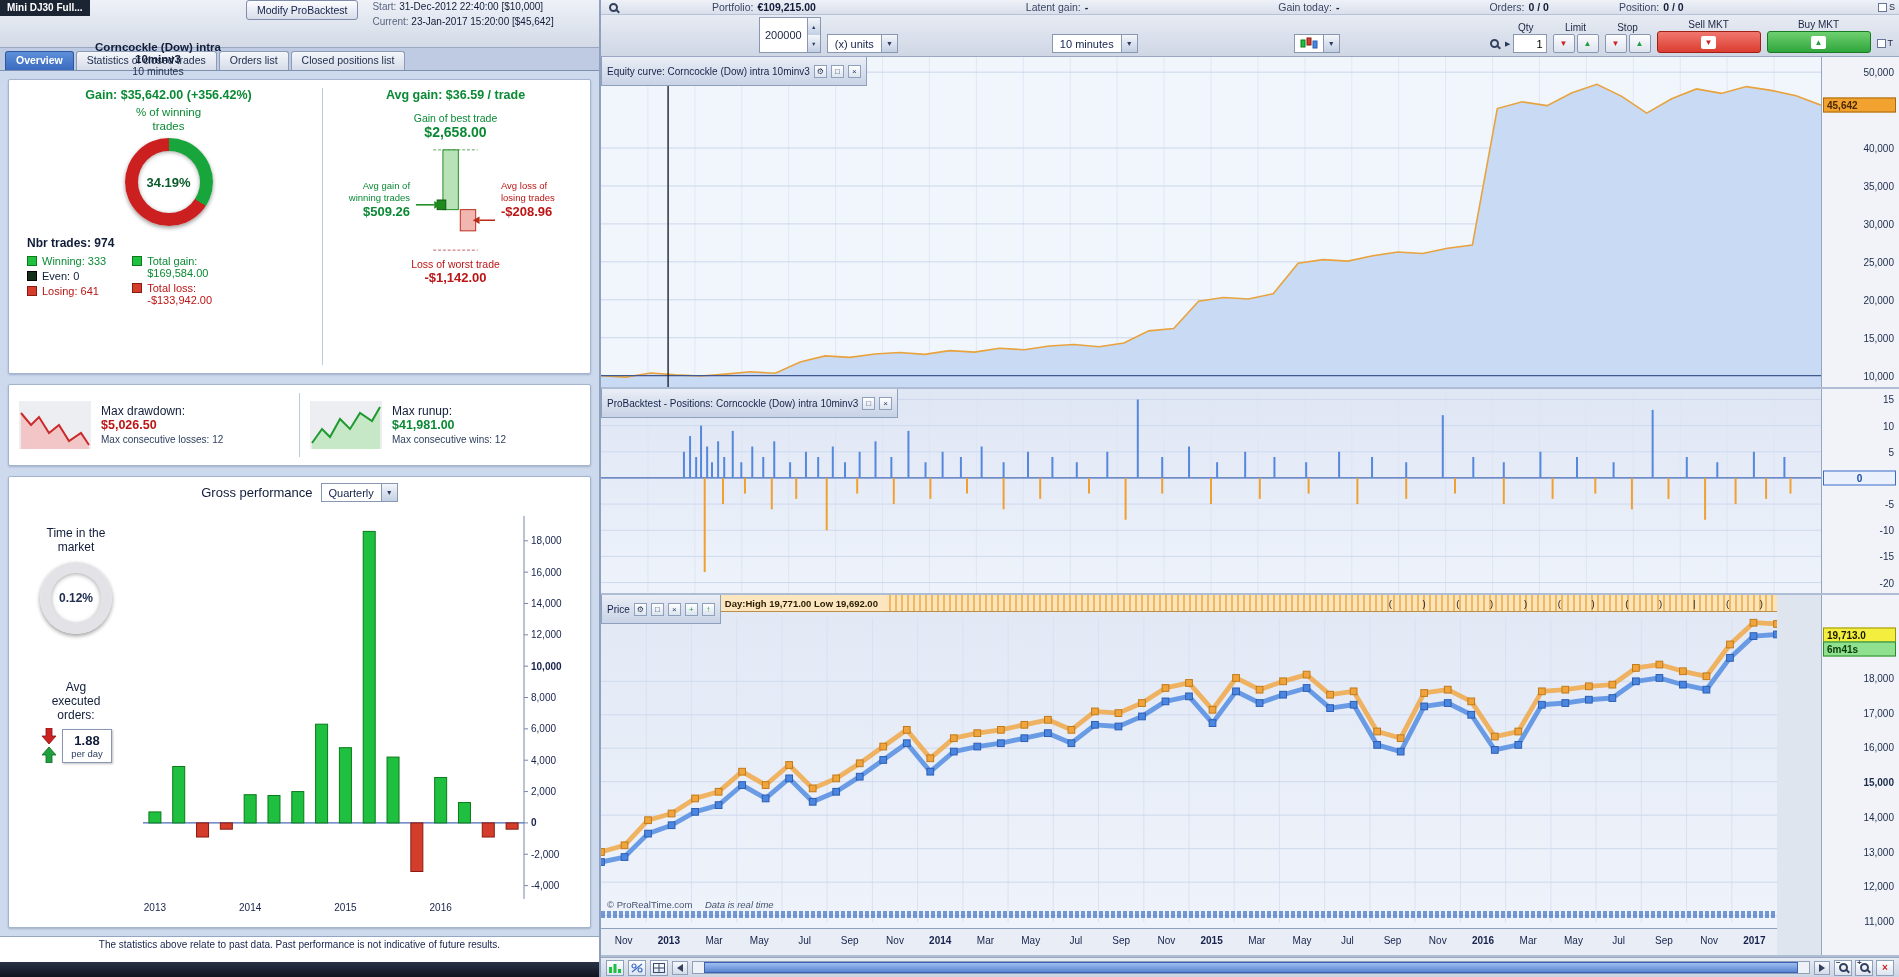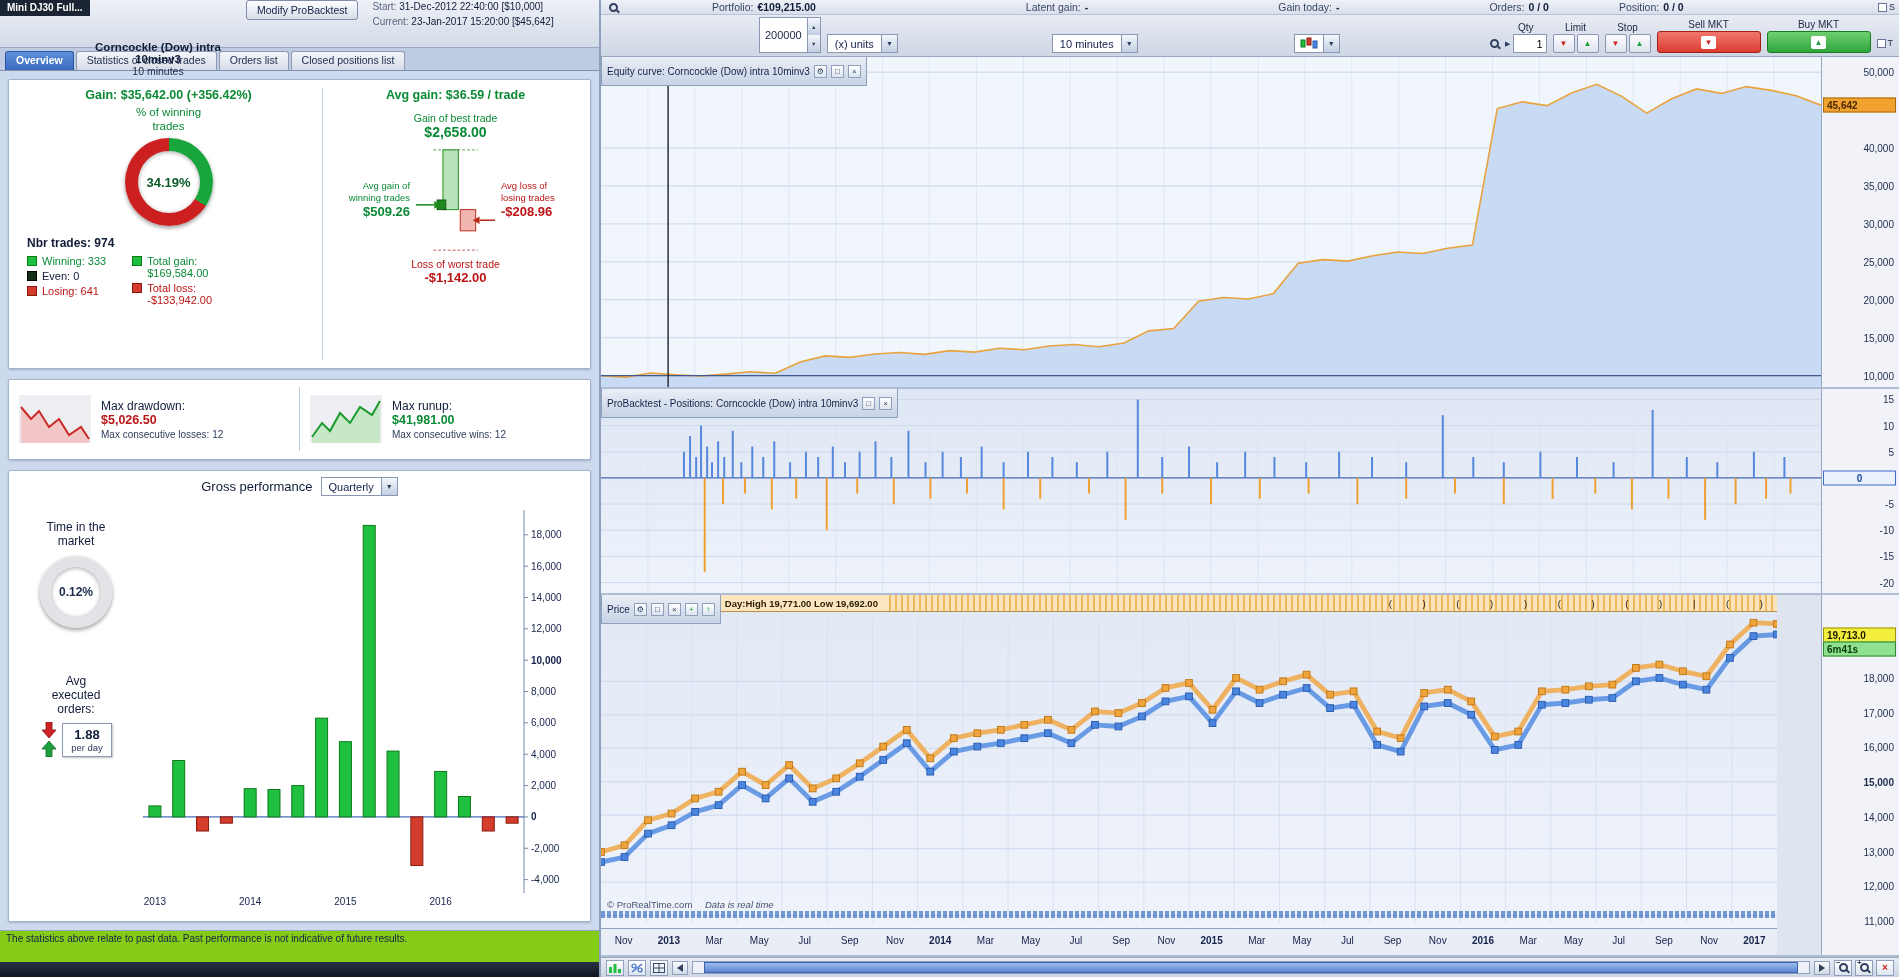--- a/index.html
+++ b/index.html
@@ -80,21 +80,21 @@
   .c3-left { width:118px; text-align:center; padding-top:18px; }
   .tim-label { color:#101c38; font-size:12px; }
   .avg-orders-label { margin-top:46px; color:#101c38; font-size:12px; }
   .avg-orders-row { display:flex; align-items:center; justify-content:center; gap:4px; margin-top:6px; }
   .arrow-stack { display:flex; flex-direction:column; gap:3px; }
   .orders-box { border:1px solid #8a97b0; background:#fff; box-shadow:1px 1px 2px rgba(0,0,0,.25); padding:3px 8px; }
   .orders-box .v { font-weight:bold; font-size:13px; color:#101c38; }
   .orders-box .u { font-size:9.5px; color:#30405f; }
   #gross-svg { flex:1; height:100%; }
 
-  .lp-disclaimer { height:32px; background:#84cc16; border-top:1px solid #96a5c0; font-size:10px; color:#16224a; padding:2px 6px; }
+  .lp-disclaimer { height:26px; background:#ffffff; border-top:1px solid #96a5c0; font-size:10px; color:#16224a; padding:2px 6px;text-align:center; }
   .lp-darkstrip { height:15px; background:linear-gradient(#2a3246,#10141f); }
 
   
   .right-panel { flex:1; display:flex; flex-direction:column; background:#dfe5ef; }
   .rp-inforow { height:15px; display:flex; align-items:center; background:linear-gradient(#eef1f7,#d9dfeb); font-size:10.5px;
     border-bottom:1px solid #b7c2d6; padding:0 4px; }
   .ib-item { display:flex; gap:4px; }
   .ib-label { color:#3a4665; }
   .ib-value { font-weight:bold; color:#101c38; }
   .rp-toolbar { height:42px; display:flex; align-items:flex-end; background:linear-gradient(#e7ebf3,#cfd7e5); border-bottom:1px solid #9aa7c0; padding:2px 6px 3px; gap:6px; }

